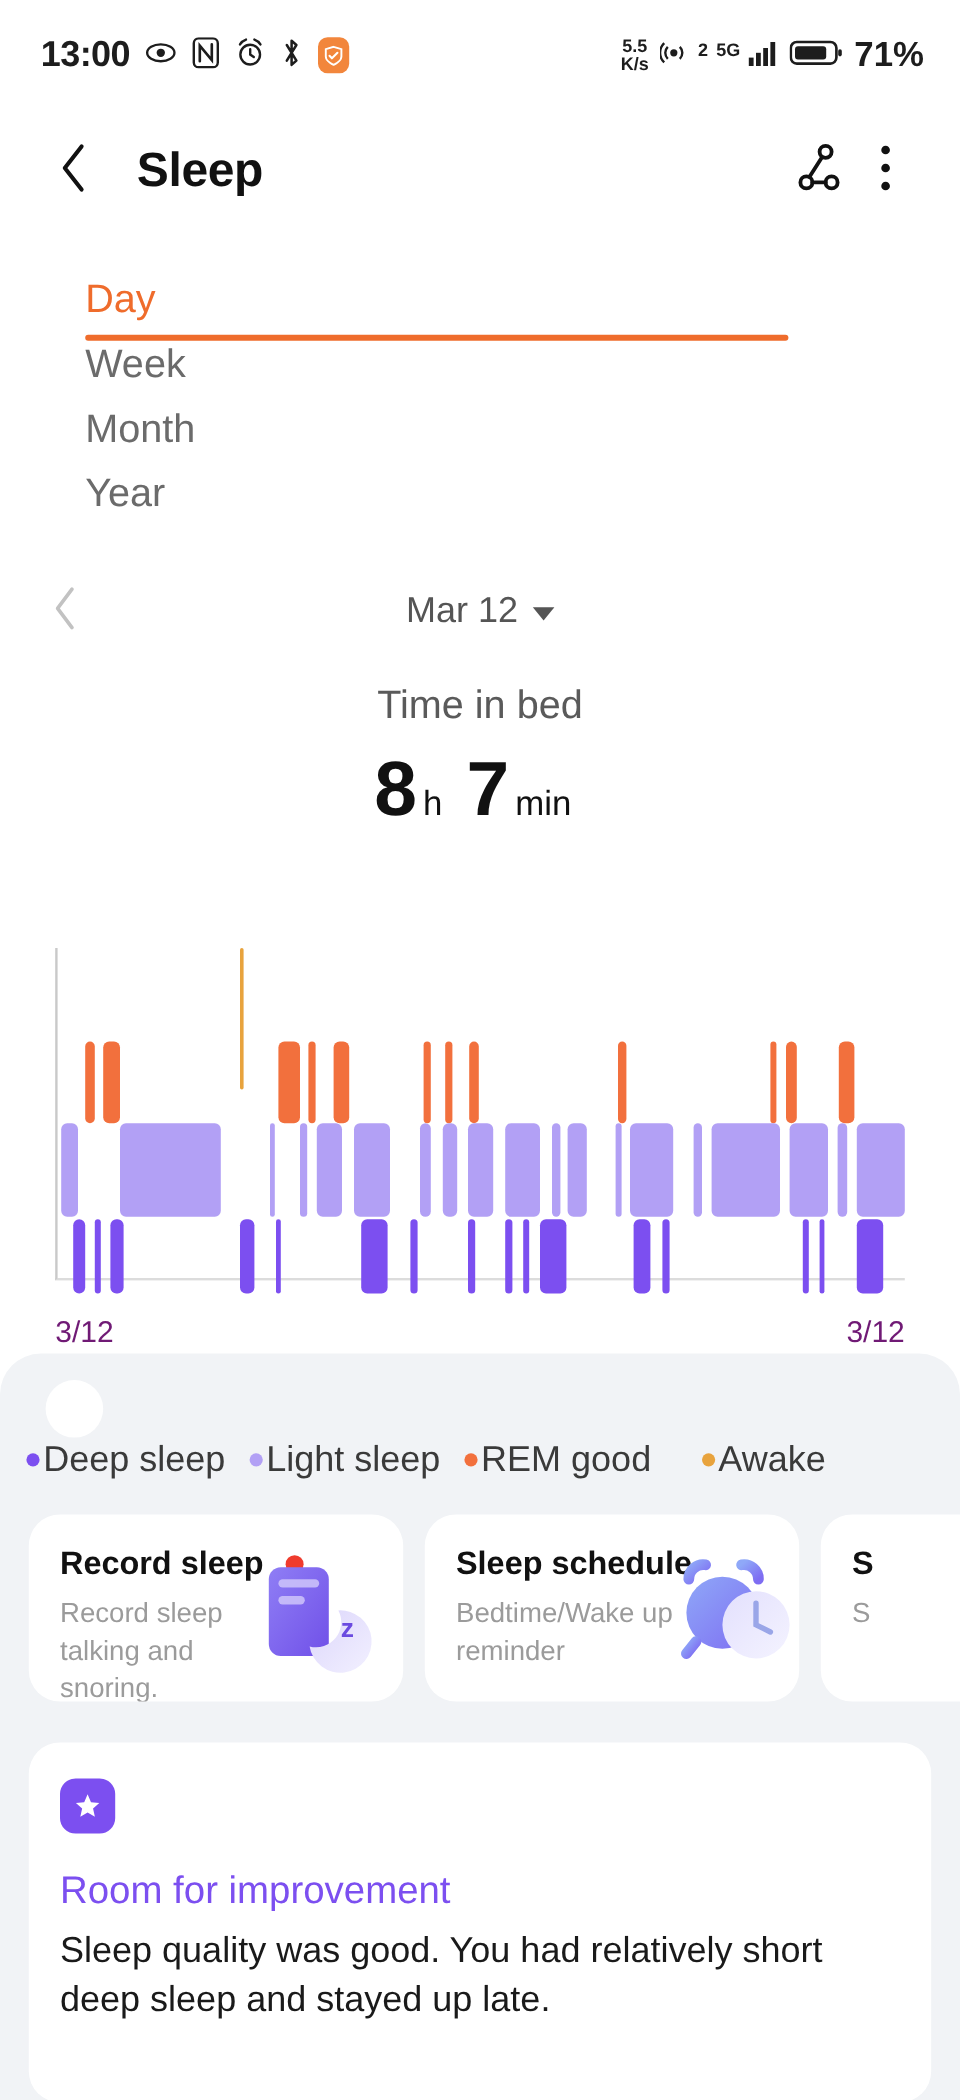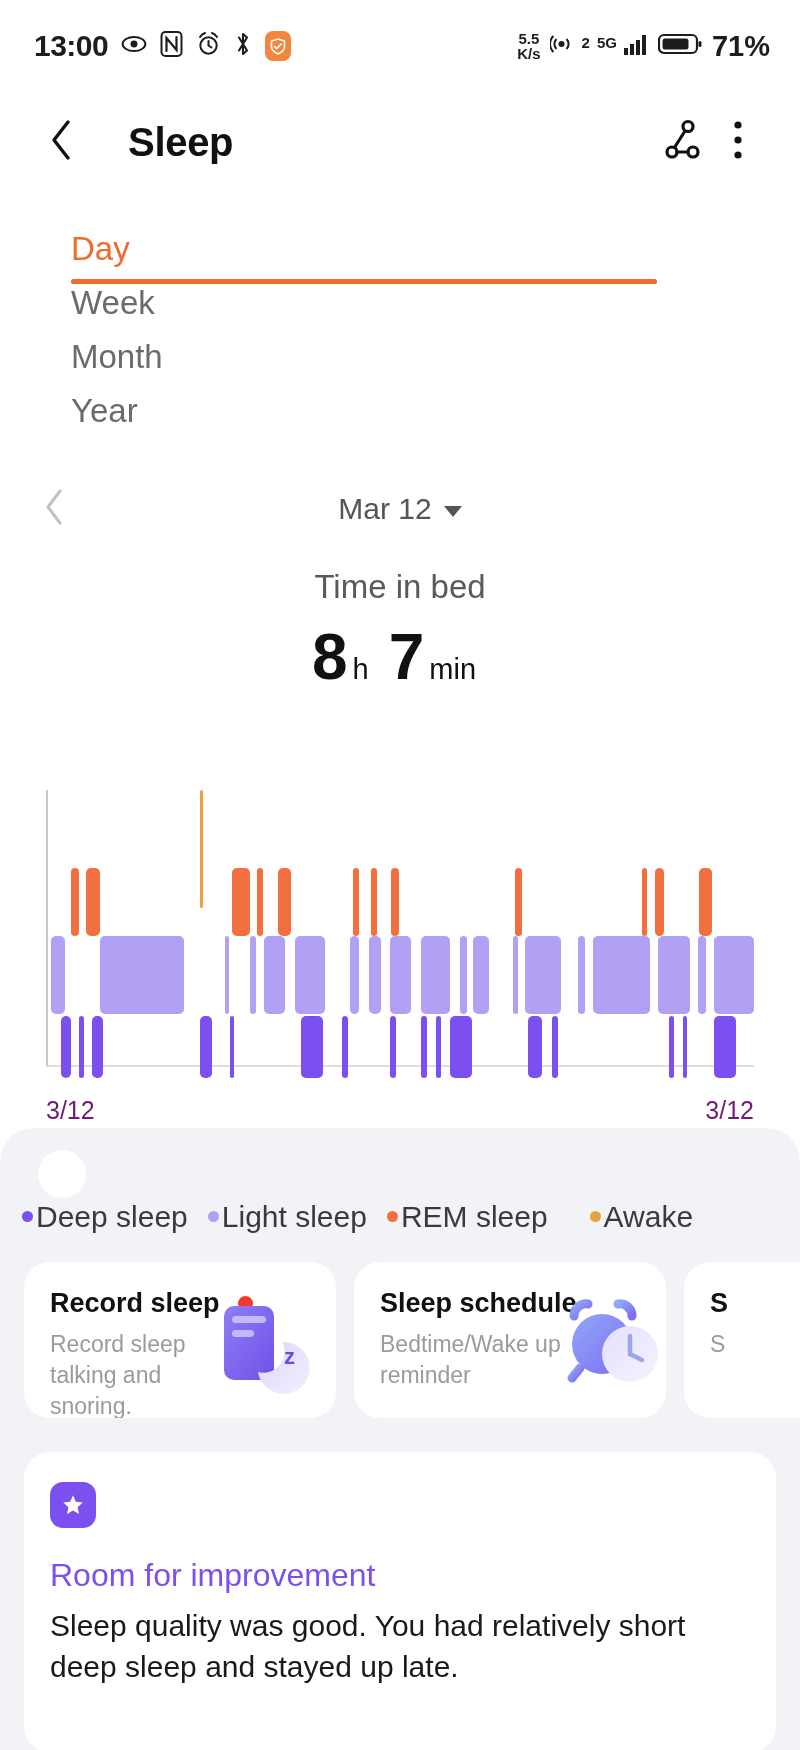--- a/index.html
+++ b/index.html
@@ -26,21 +26,21 @@
     width:26px;height:30px;border-radius:8px;background:#f2863c;
     display:flex;align-items:center;justify-content:center;
   }
   .ic{ display:block; }
 
   
   .header{
     height:100px; display:flex; align-items:center; padding:0 34px 0 48px;
   }
   .back-btn{ width:40px;height:48px;display:flex;align-items:center;justify-content:flex-start;}
-  .page-title{ font-size:40px; font-weight:700; letter-spacing:-0.3px; margin-left:40px; color:#111;}
+  .page-title{ font-size:40px; font-weight:700; letter-spacing:-0.3px; margin-left:26px; color:#111;}
   .hdr-spacer{ flex:1; }
   .hdr-icon{ width:56px;height:56px;display:flex;align-items:center;justify-content:center;}
 
   
   .tabs{ display:flex; padding:0 71px; margin-top:38px; gap:0;flex-direction:column; }
   .tab{
     font-size:33px; color:#6b6b6b; position:relative;
     padding-bottom:16px; margin-right:66px; white-space:nowrap;
   }
   .tab.active{ color:#ef6c2c; font-weight:500; }
@@ -359,21 +359,21 @@
     <div class="legend-item">
       <span class="legend-dot" id="dot0" style="background: rgb(124, 79, 240);"></span>
       <span>Deep sleep</span>
     </div>
     <div class="legend-item">
       <span class="legend-dot" id="dot1" style="background: rgb(178, 160, 245);"></span>
       <span>Light sleep</span>
     </div>
     <div class="legend-item">
       <span class="legend-dot" id="dot2" style="background: rgb(242, 112, 61);"></span>
-      <span>REM sleep</span>
+      <span>REM good</span>
     </div>
     <div class="legend-item awake">
       <span class="legend-dot" id="dot3" style="background: rgb(232, 163, 61);"></span>
       <span>Awake</span>
     </div>
   </div>
 
   <div class="cards">
     <div class="fcard c1">
       <div class="fc-title">

